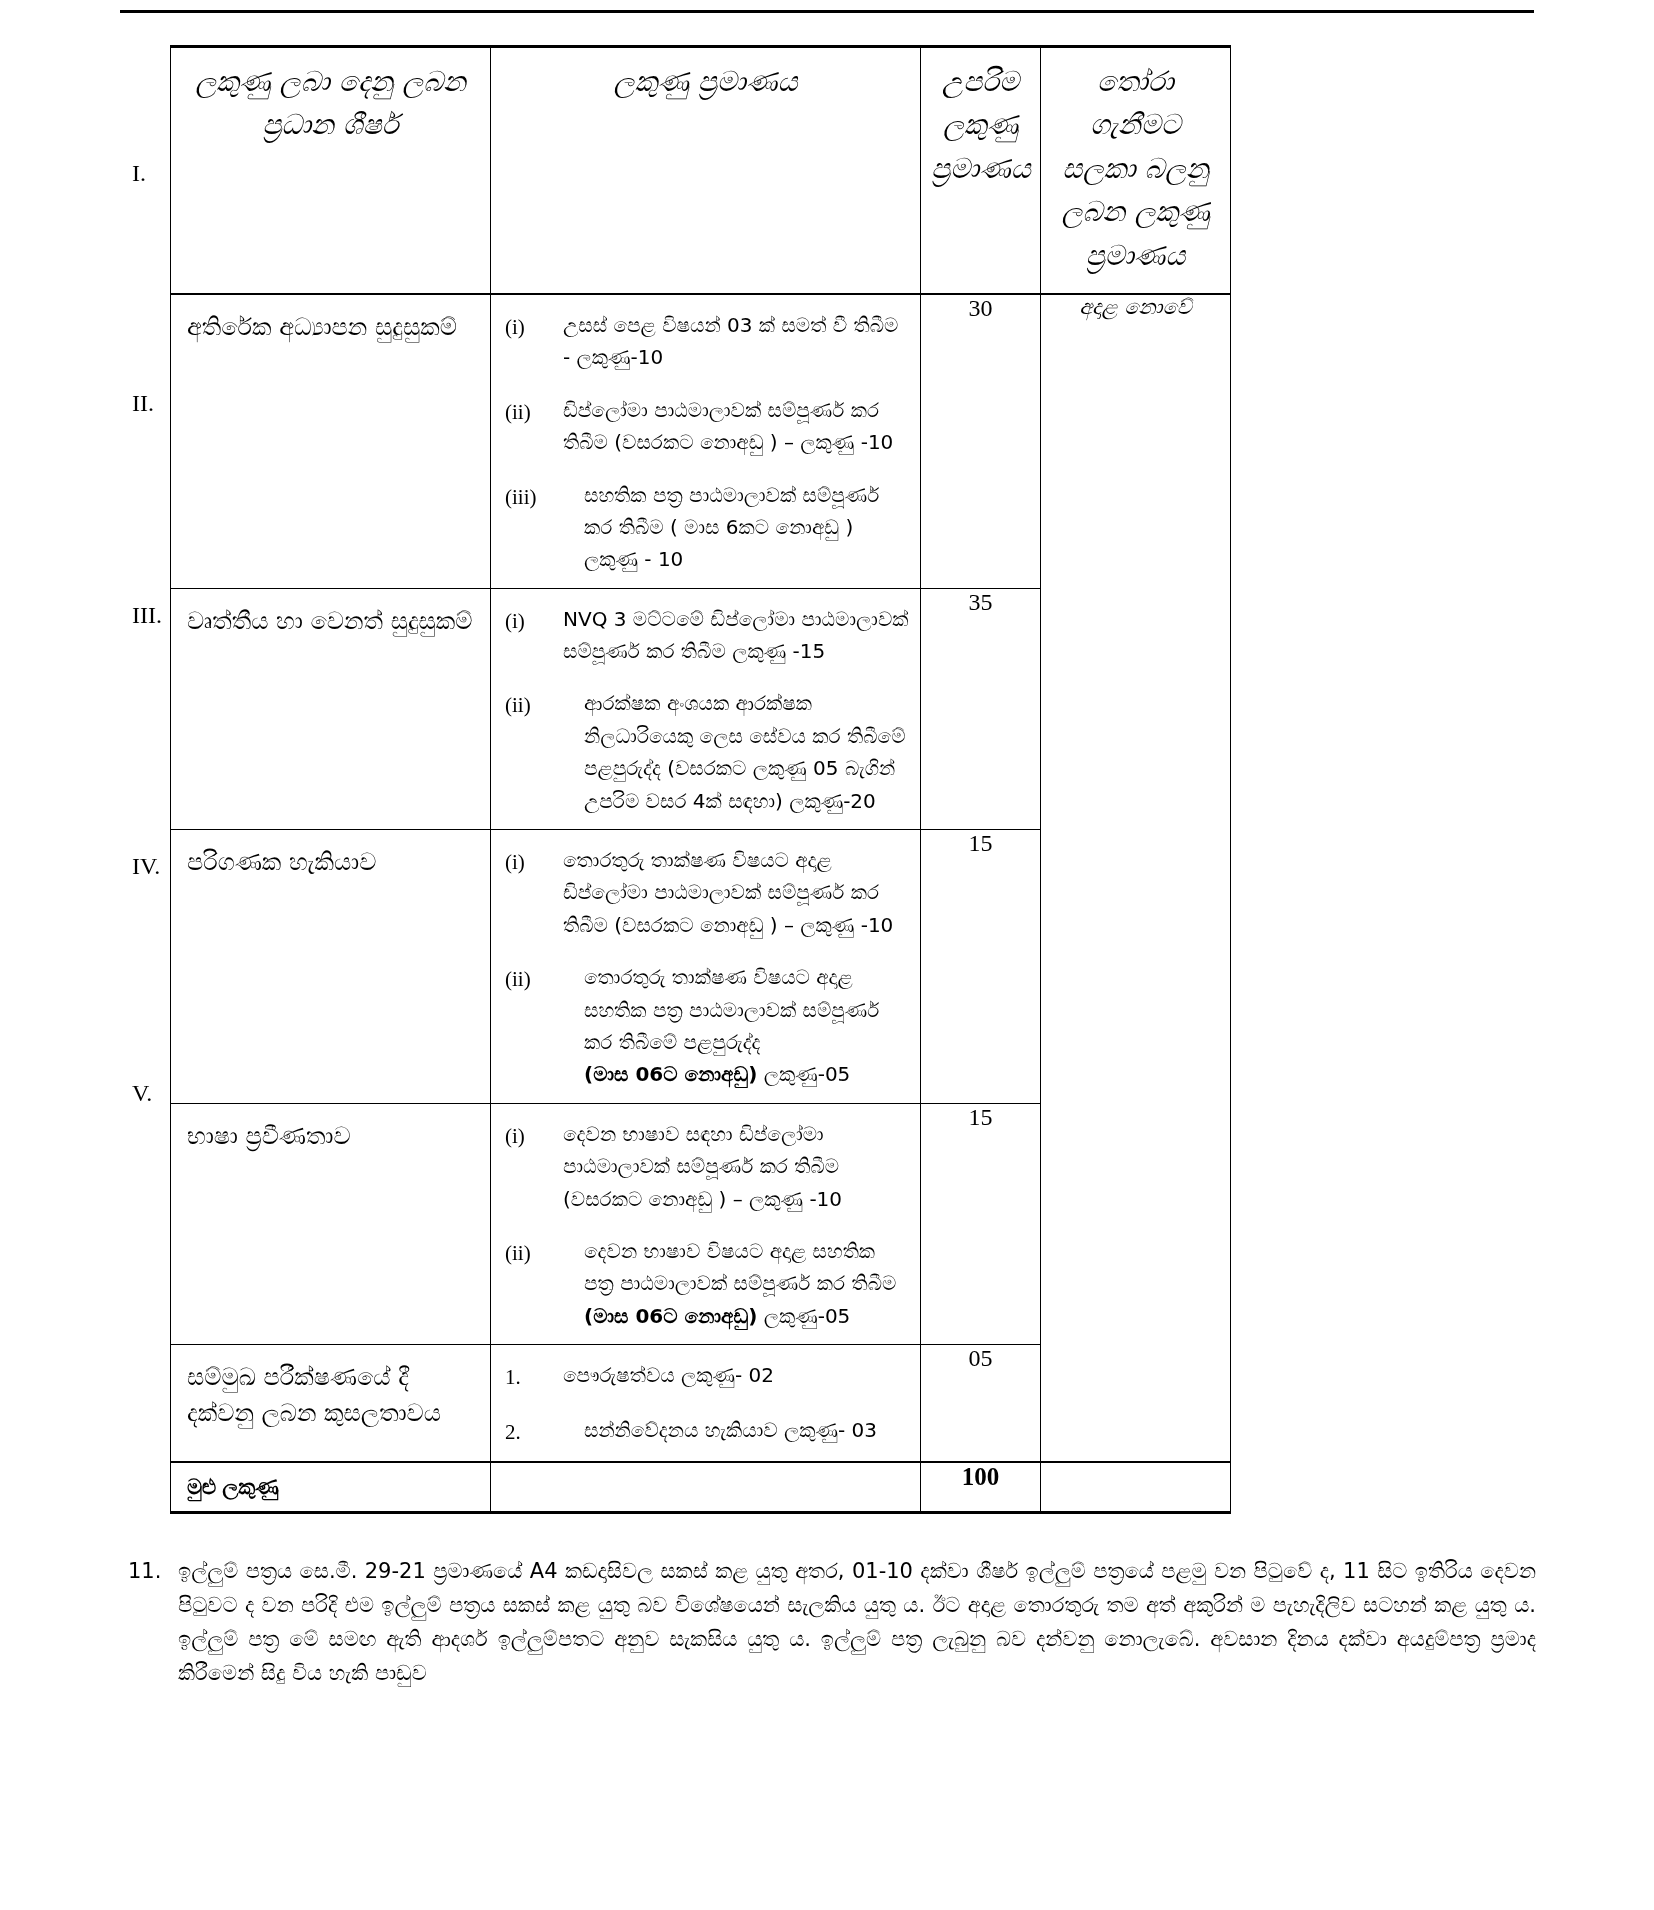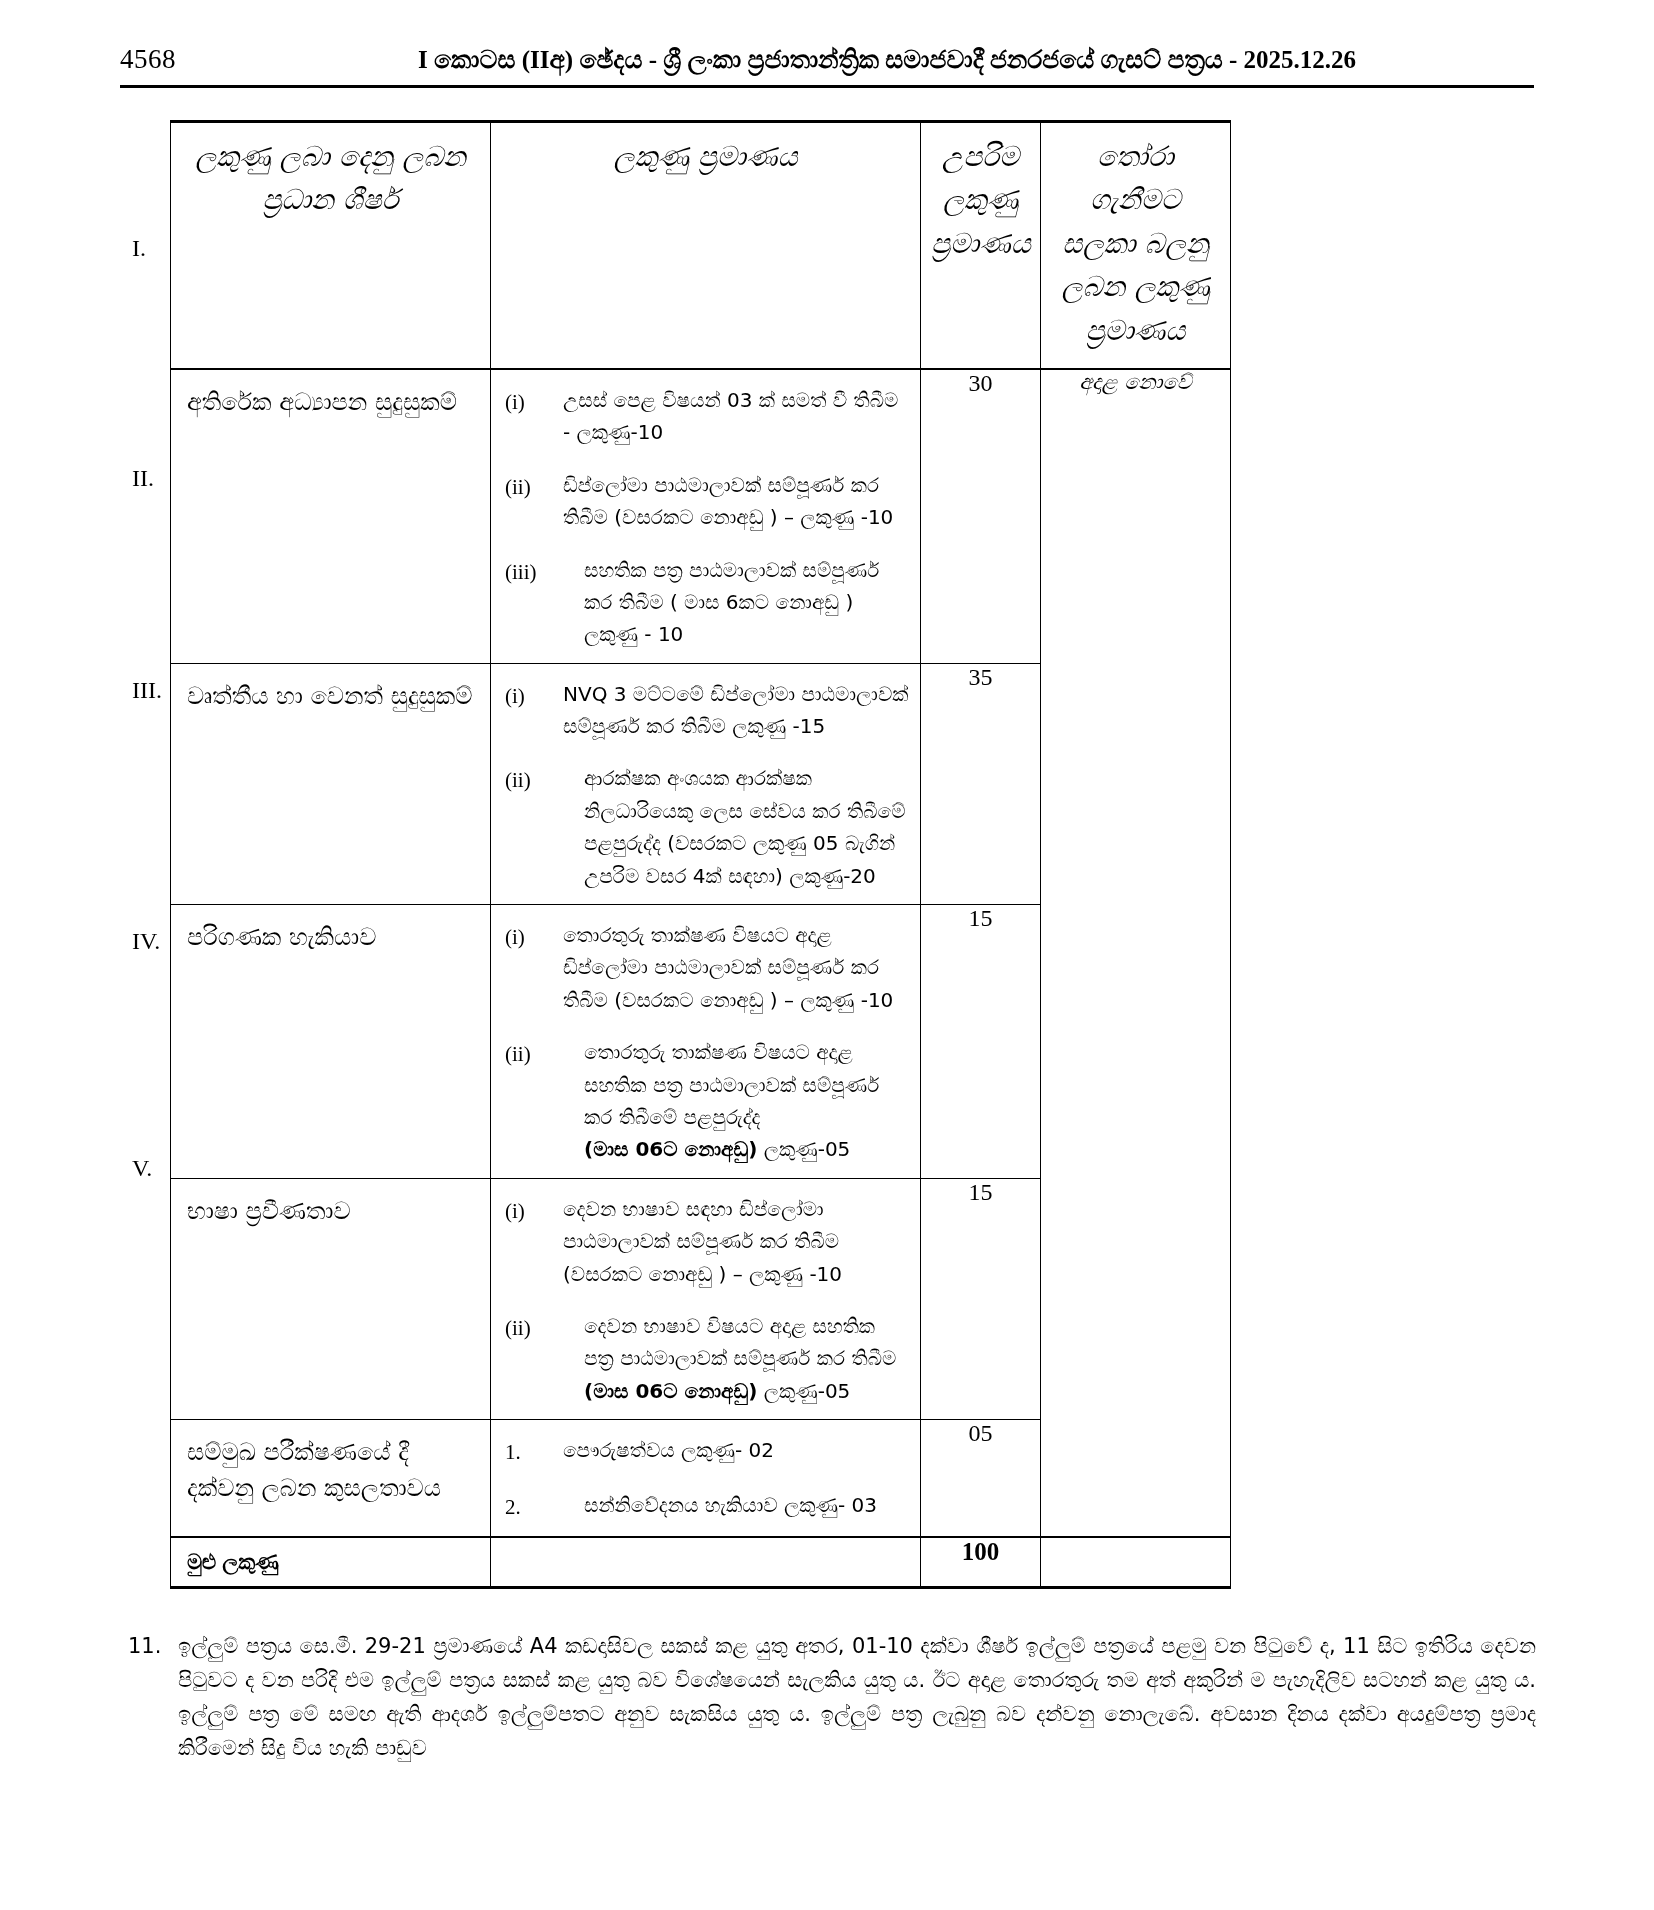--- a/index.html
+++ b/index.html
@@ -208,24 +208,20 @@
   .clause-11 .body {
     flex: 1;
     text-align: justify;
   }
 </style>
 </head>
 <body>
 
 <div class="page">
 
-  <div class="page-header">
-    <div class="folio">4568</div>
-    <div class="header-title">I කොටස (IIඅ) ඡේදය - ශ්‍රී ලංකා ප්‍රජාතාන්ත්‍රික සමාජවාදී ජනරජයේ ගැසට් පත්‍රය - 2025.12.26</div>
-  </div>
   <div class="header-rule"></div>
 
 
   <div class="table-wrap">
 
     <div class="roman-gutter">
       <div class="roman" style="top:115px;">I.</div>
       <div class="roman" style="top:345px;">II.</div>
       <div class="roman" style="top:557px;">III.</div>
       <div class="roman" style="top:808px;">IV.</div>

